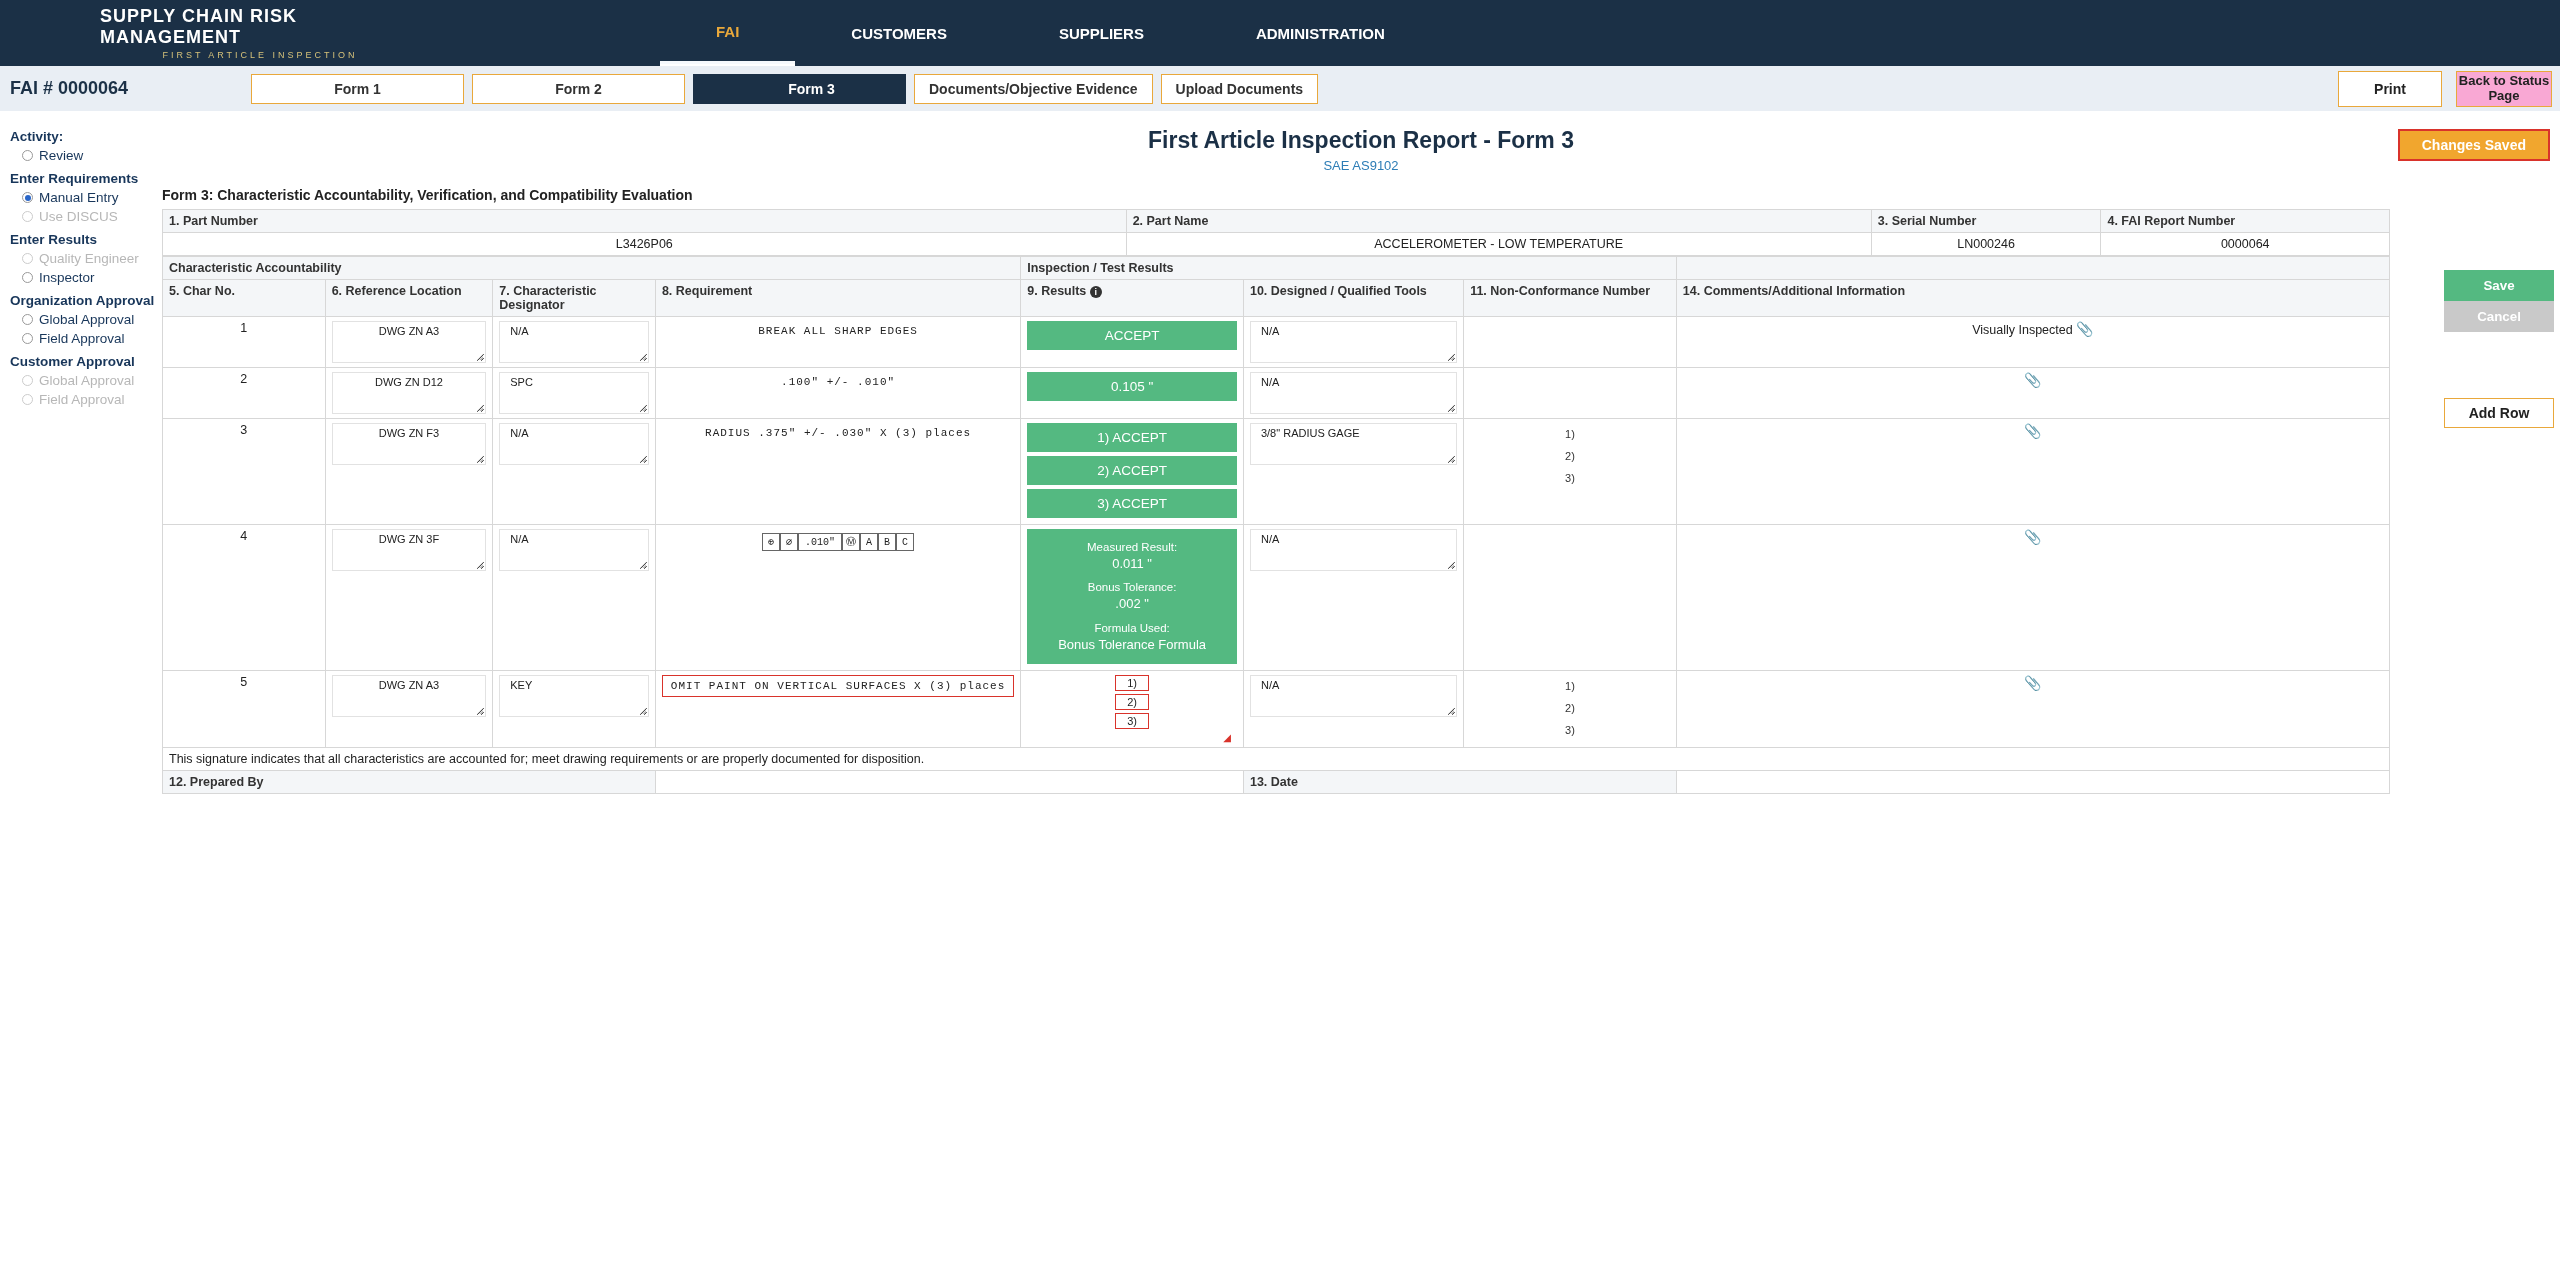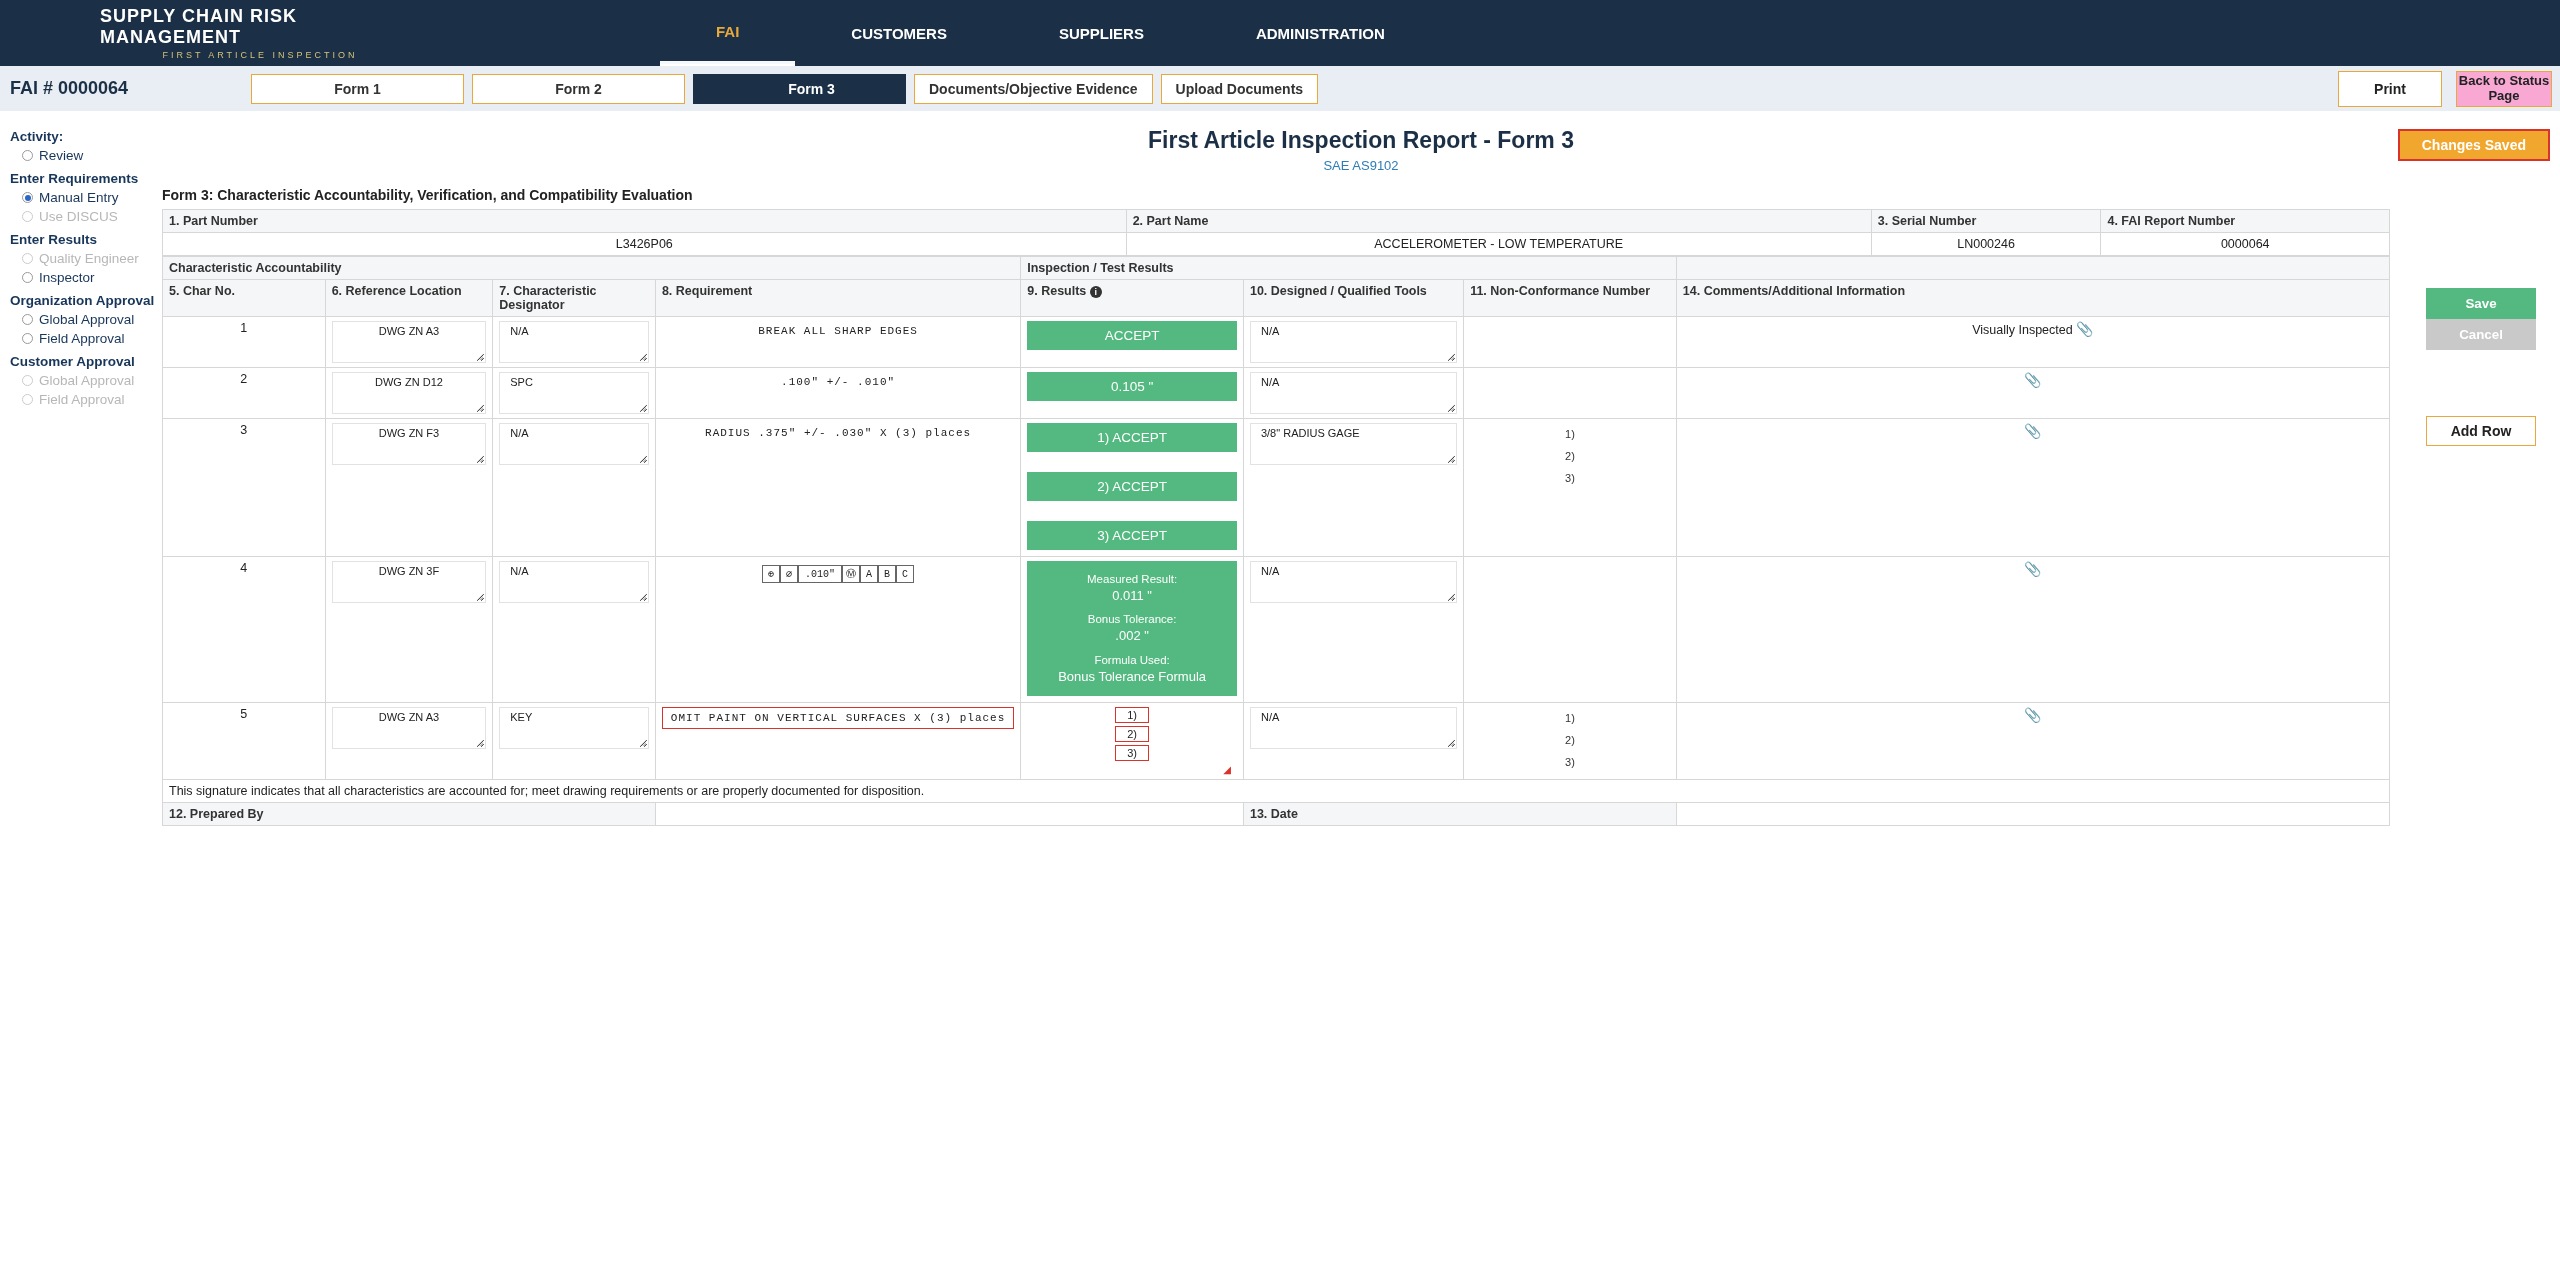--- a/index.html
+++ b/index.html
@@ -44,21 +44,21 @@
 table.grid { border-collapse:collapse; width:100%; table-layout:fixed;}
 table.grid th, table.grid td { border:1px solid #d7d7d7; padding:4px 6px; vertical-align:top; font-size:12.5px; text-align:left;}
 table.grid th { background:#f4f6f8; font-weight:600; color:#333; }
 table.grid th.center, table.grid td.center { text-align:center; }
 .sect { background:#f4f6f8; font-weight:600; text-align:center;}
 
 .txtbox { width:100%; min-height:42px; background:#fff; border:1px solid #e2e2e2; resize:both; overflow:auto; padding:3px 10px; font-size:11px; font-family:inherit; display:block; position:relative;}
 .txtbox::after{content:'';position:absolute;right:2px;bottom:2px;width:0;height:0;border-left:6px solid transparent;border-bottom:6px solid #bbb;}
 
 .pill { background:#54b981; color:#fff; text-align:center; padding:7px 4px; font-size:13.5px; margin-bottom:2px;}
-.pill-stack { display:flex; flex-direction:column; gap:18px; }
+.pill-stack { display:flex; flex-direction:column; gap:2px; }
 .pill.big { padding:10px; font-size:12.5px; line-height:1.4;}
 .pill .lbl{ font-size:11.5px;}
 .pill .val{ font-size:13px;}
 
 .req-mono { font-family: "Courier New", monospace; font-size:11px; letter-spacing:1px; text-align:center; padding-top:4px;}
 .req-outlined { border:1.5px solid #d9332b; padding:4px 6px;}
 .gdt-row { display:flex; justify-content:center; gap:0; padding-top:4px;}
 .gdt { width:18px; height:18px; border:1px solid #666; font-family:"Courier New",monospace; font-size:10px; display:flex;align-items:center;justify-content:center;}
 .gdt.wide{width:44px;}
 .savebtn{background:#54b981;color:#fff;padding:8px 0;text-align:center;font-weight:600;cursor:pointer;border:none;}
@@ -67,21 +67,21 @@
 
 .attach { color:#bdbdbd; font-size:14px; display:inline-block;}
 .numlist { font-size:11px; color:#333; text-align:center; line-height:2;}
 .resultbox { border:1.5px solid #d9332b; width:34px; margin:0 auto 3px; font-size:11px; text-align:center; padding:1px 0;}
 .redcaret { color:#d9332b; font-size:10px; text-align:right; padding-right:6px;}
 
 col.c1{width:6.5%;} col.c2{width:6.7%;} col.c3{width:6.5%;}
 col.c4{width:14.6%;} col.c5{width:8.9%;} col.c6{width:8.8%;}
 col.c7{width:8.5%;} col.c8{width:18.4%;} col.c9{width:10.1%;}
 
-.right-actions { position:fixed; right:24px; top:270px; width:110px;margin-top:18px;}
+.right-actions { position:fixed; right:6px; top:270px; width:110px;}
 .right-actions .savebtn,.right-actions .cancelbtn{width:100%;}
 .right-actions .addrowbtn{margin-top:66px;}
 .tablewrap{ margin-right:170px; }
 </style>
 </head>
 <body>
 
 <div class="topbar">
   <div class="logo">
     <div class="logo-main">SUPPLY CHAIN RISK MANAGEMENT</div>

